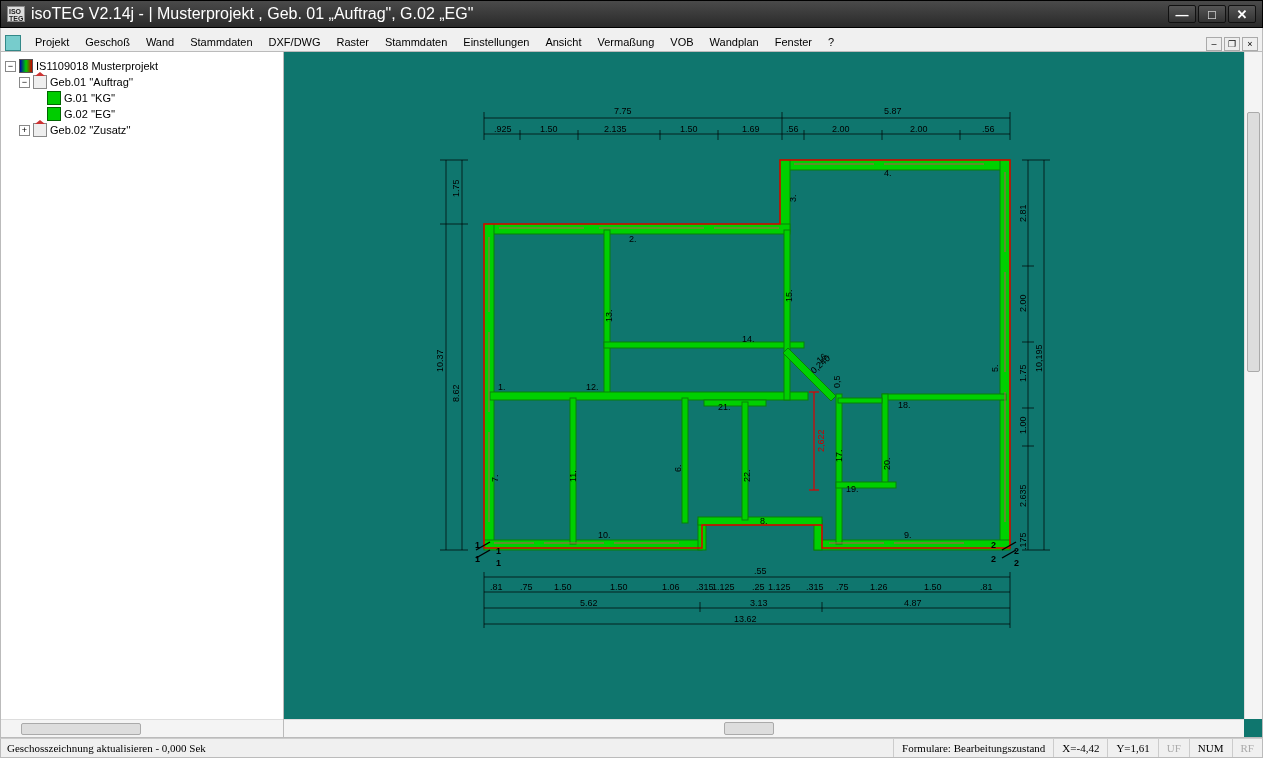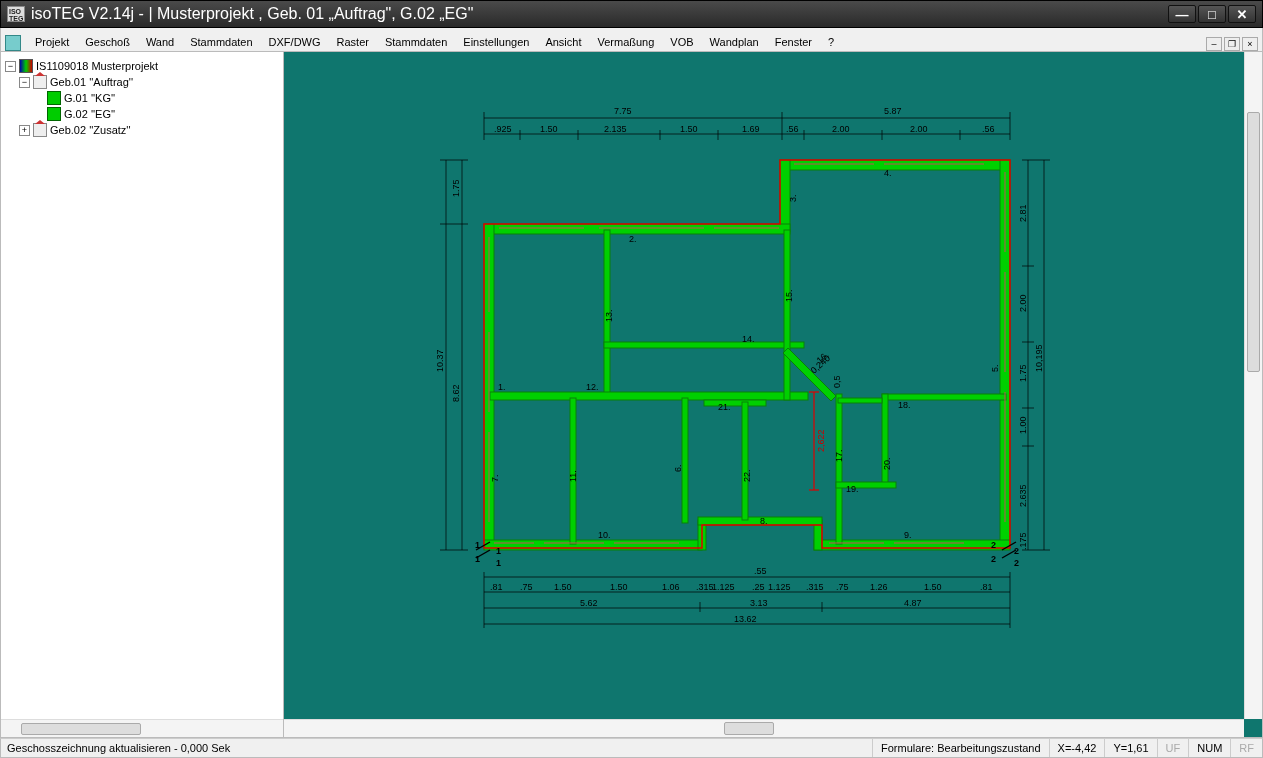--- a/index.html
+++ b/index.html
@@ -35,21 +35,21 @@
 
 
 .canvas-wrap { flex: 1; position: relative; background: #0f766e; overflow: hidden; }
 .canvas { position: absolute; inset: 0; }
 .vscroll { position: absolute; right: 0; top: 0; bottom: 18px; width: 18px; background: #f4f4f4; border-left: 1px solid #ddd; }
 .vscroll .thumb { position:absolute; top:60px; left:2px; right:2px; height:260px; background:#ddd; border:1px solid #aaa; border-radius:2px;}
 .hscroll { position: absolute; left: 0; right: 18px; bottom: 0; height: 18px; background: #f4f4f4; border-top: 1px solid #ddd; }
 .hscroll .thumb { position:absolute; left:440px; top:2px; bottom:2px; width:50px; background:#ddd; border:1px solid #aaa; border-radius:2px;}
 
 
-.statusbar { height: 20px; background: #f0f0f0; border: 1px solid #bbb; border-top: 1px solid #ccc; display: flex; align-items: center; font-size: 11px; }
+.statusbar { height: 20px; background: #f0f0f0; border: 1px solid #bbb; border-top: 1px solid #ccc; display: flex; align-items: center; font-size: 11px; font-family: Liberation Serif, serif; }
 .status-left { flex: 1; padding-left: 6px; }
 .status-cell { border-left: 1px solid #ccc; padding: 0 8px; height: 100%; display: flex; align-items: center; }
 
 svg { position: absolute; top: 0; left: 0; }
 .dim-text { font-size: 9px; font-family: Arial; }
 .wall-label { font-size: 9px; font-family: Arial; }
 .H { fill:#00d000; }
 .Hstroke { stroke:#088008; stroke-width:1; }
 .outer-red { stroke:#e00000; stroke-width:1.5; fill:none; }
 .dim-line { stroke:#000; stroke-width:0.7; }

